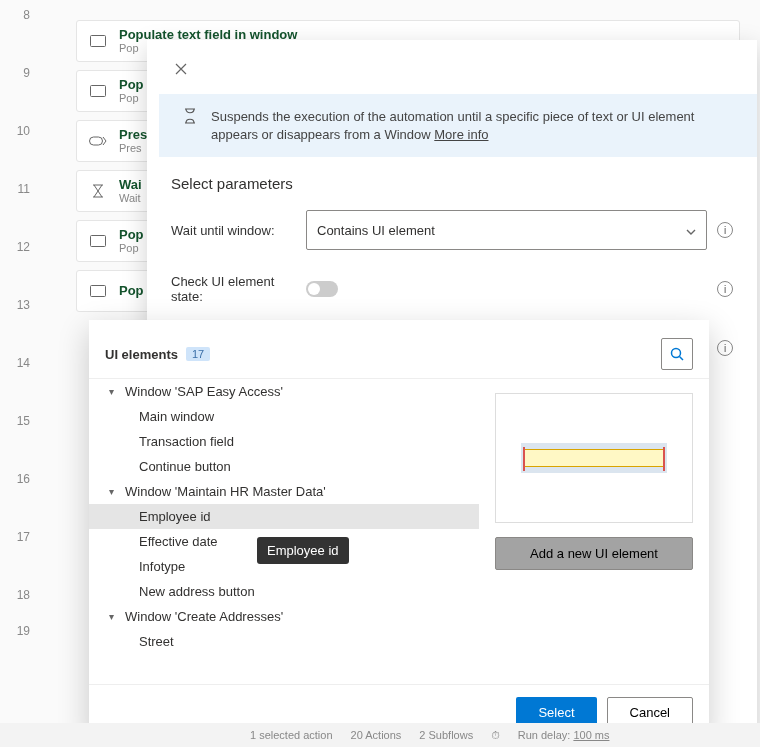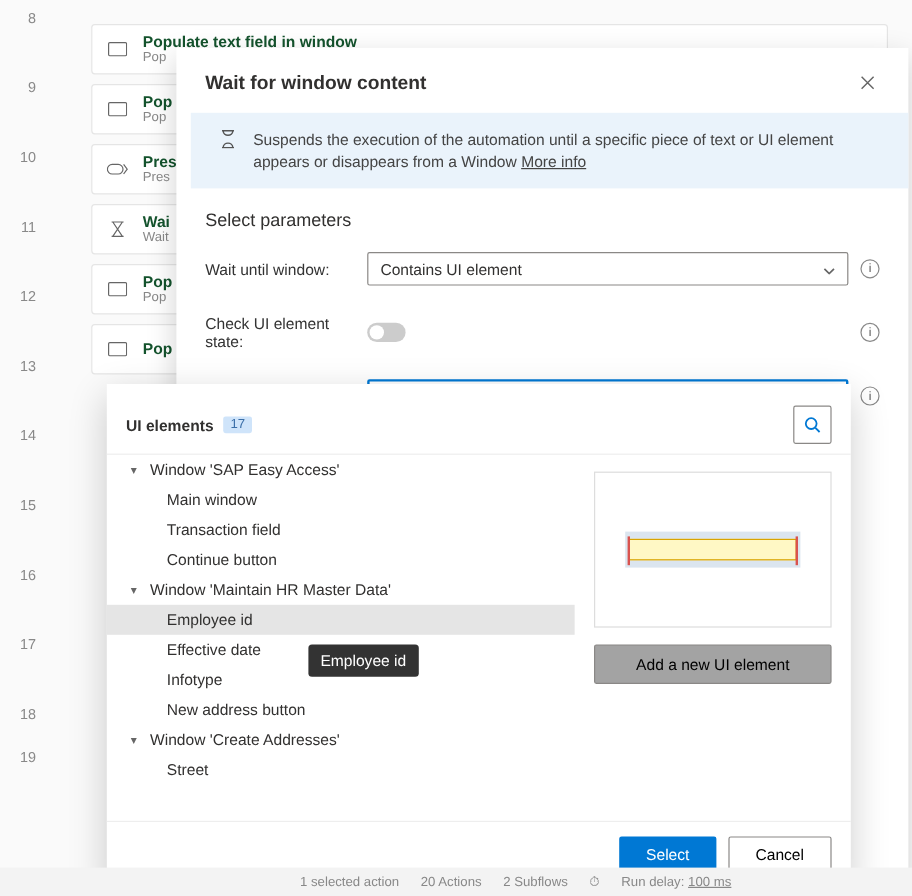--- a/index.html
+++ b/index.html
@@ -26,21 +26,21 @@
     
     .info-bar { display: flex; gap: 12px; padding: 14px 24px; margin:0px 0px 0px 12px; background: #EAF3FB; }
     .info-icon { flex: 0 0 16px; color: #555; }
     .info-text { font-size: 13px; color: #444; line-height: 1.35; }
     .info-text a { color: #444; text-decoration: underline; }
     
     .sect-title { padding: 18px 24px 10px; font-size: 15px; }
     
     .param-row { display: flex; align-items: center; padding: 8px 24px 16px; gap: 10px; }
     .param-label { width: 125px; font-size: 13px; color: #333; }
-    .select-box { flex: 1; height: 28px; border: 1px solid #8a8886; border-radius: 2px; display: flex; align-items: center; justify-content: space-between; padding: 0 10px; background: #fff; cursor: pointer; }
+    .select-box { flex: 1; height: 40px; border: 1px solid #8a8886; border-radius: 2px; display: flex; align-items: center; justify-content: space-between; padding: 0 10px; background: #fff; cursor: pointer; }
     .select-box.active { border-color: #0078d4; border-width: 2px; padding: 0 9px; }
     .chev { color: #666; }
     .info-i { width: 16px; height: 16px; border: 1px solid #888; border-radius: 50%; display: flex; align-items: center; justify-content: center; font-size: 10px; color: #555; cursor: pointer; }
     
     .toggle { width: 32px; height: 16px; background: #ccc; border-radius: 10px; position: relative; cursor: pointer; }
     .toggle::after { content:""; position:absolute; width:12px; height:12px; background:#fff; border-radius:50%; top:2px; left:2px; }
     
     
     .picker { position: absolute; left: 89px; top: 320px; width: 620px; height: 420px; background: #fff; box-shadow: 0 10px 30px rgba(0,0,0,0.2); display: flex; flex-direction: column; }
     .picker-top { display: flex; align-items: center; padding: 18px 16px 8px; gap: 8px; }
@@ -158,21 +158,20 @@
       </span>
     <span class="row-text">
         <span class="row-title">Pop</span>
       </span>
   </div>
 </div>
 
 <div class="dialog">
 
   <div class="dlg-header">
-    <div class="dlg-title">Wait for window content</div>
     <div class="close-x">
       <svg width="12" height="12" viewBox="0 0 12 12">
           <path d="M1 1 L11 11 M11 1 L1 11" stroke="currentColor" stroke-width="1.2"></path>
         </svg>
     </div>
   </div>
 
   <div class="info-bar">
     <div class="info-icon">
       <svg width="14" height="16" viewBox="0 0 14 16">

